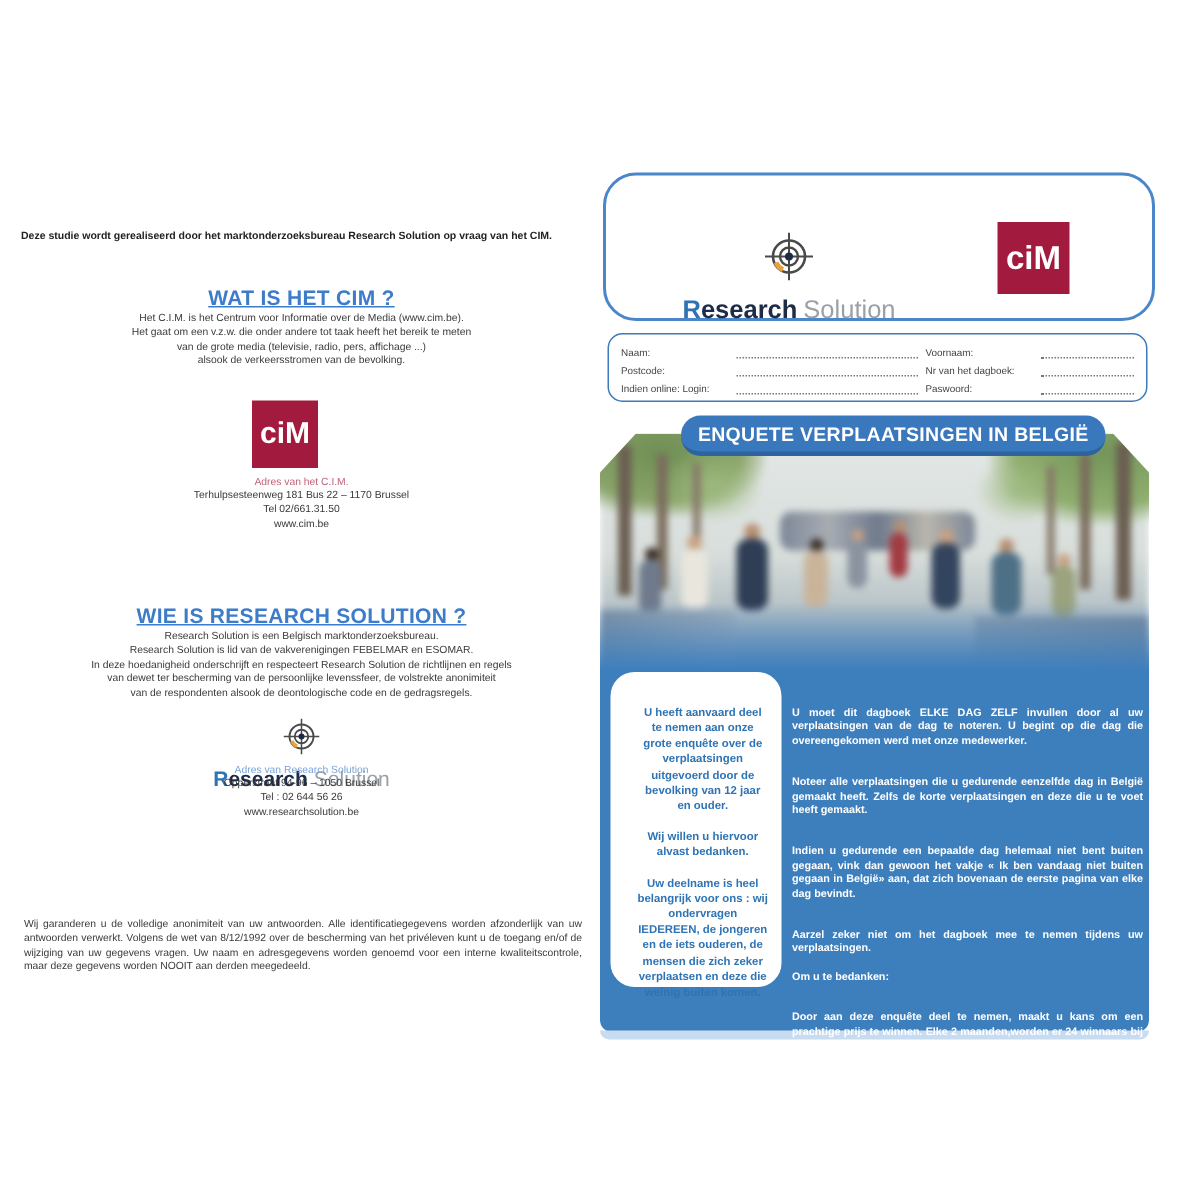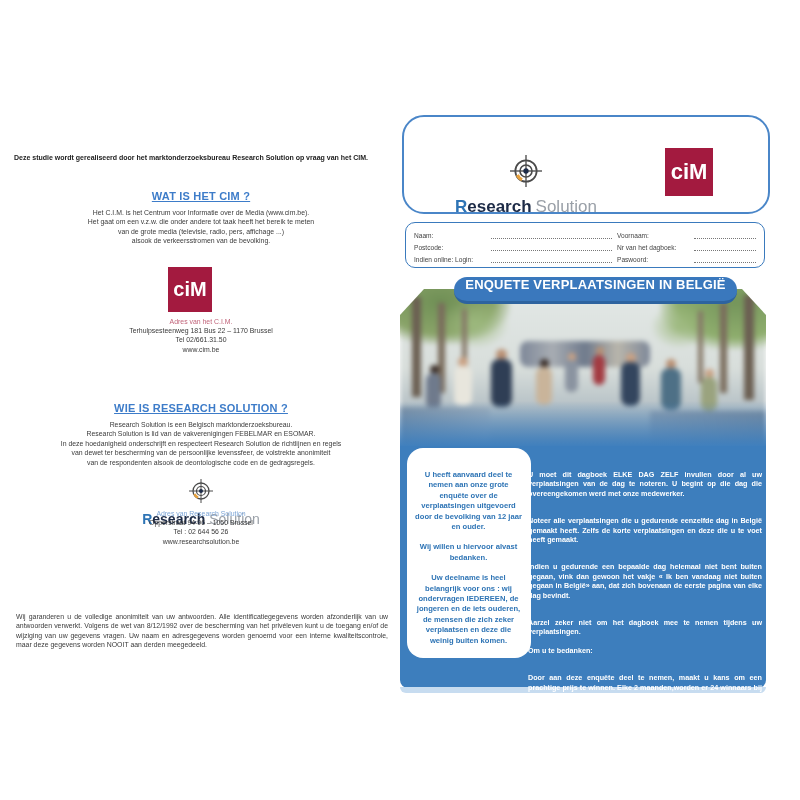--- a/index.html
+++ b/index.html
@@ -2,21 +2,21 @@
 <html><head>
 <meta charset="utf-8">
 <style>
   html,body{margin:0;padding:0;background:#fff;}
   .sheet{position:relative;width:800px;height:800px;background:#ffffff;overflow:hidden;
          font-family:"Liberation Sans",sans-serif;color:#333;}
   .abs{position:absolute;flex-direction:column;}
 
   
   .intro-line{left:14px;top:154px;width:374px;font-size:7px;font-weight:bold;color:#222;text-align:justify;}
-  .sec-heading{left:14px;width:374px;text-align:center;font-size:11px;font-weight:bold;
+  .sec-heading{left:14px;width:374px;text-align:center;font-size:14px;font-weight:bold;
                color:#3d7cc9;text-decoration:underline;letter-spacing:.2px;}
   .sec-body{left:14px;width:374px;text-align:center;font-size:6.9px;line-height:9.4px;
             color:#3a3a3a;white-space:pre-line;}
   .addr{left:14px;width:374px;text-align:center;font-size:6.9px;line-height:9.2px;color:#3a3a3a;}
   .addr-label-cim{color:#c06379;}
   .addr-label-rs{color:#7ba4d6;}
 
   .cim-logo{background:#a31a3f;color:#fff;display:flex;align-items:center;justify-content:center;
             font-weight:bold;}
   .cim-logo-left{left:168px;top:267px;width:44px;height:45px;font-size:20px;}
@@ -37,37 +37,37 @@
            border:2px solid #4a86c8;border-radius:22px;}
   .form-box{left:405px;top:222px;width:360px;height:46px;background:#fff;
             border:1.5px solid #3a7abd;border-radius:10px;box-sizing:border-box;
             padding:5px 8px 4px 8px;display:flex;flex-direction:column;justify-content:space-between;}
   .form-row{display:grid;grid-template-columns:72px 1fr 72px 62px;column-gap:5px;align-items:end;height:11px;}
   .form-label{font-size:6.6px;color:#444;white-space:nowrap;}
   .dots{border-bottom:1.4px dotted #777;height:8px;}
 
   .banner{left:454px;top:277px;width:283px;height:27px;background:#3a78bd;border-radius:13px;
           border-bottom:3px solid #2d639f;box-sizing:border-box;display:flex;align-items:center;
-          z-index:5;}
+          justify-content:center;z-index:5;}
   .banner-text{color:#fff;font-weight:bold;font-size:13px;letter-spacing:.2px;}
 
   .photo{left:400px;top:289px;width:366px;height:158px;overflow:hidden;
          clip-path:polygon(0 26px,24px 0,calc(100% - 24px) 0,100% 26px,100% 100%,0 100%);}
   .photo-art{position:absolute;inset:0;filter:blur(2.5px);
              background:linear-gradient(180deg,#e3e8e6 0%,#d8dedb 50%,#93a3b0 100%);}
   .photo-art div{position:absolute;}
   .photo-fade{position:absolute;left:0;right:0;bottom:0;height:46px;
               background:linear-gradient(180deg,rgba(61,126,189,0) 0%,#3d7ebd 100%);}
 
   .blue-panel{left:400px;top:446px;width:366px;height:242px;background:#3d7ebd;
               border-radius:0 0 8px 8px;}
   .panel-strip{left:400px;top:687px;width:366px;height:6px;background:#c7dcf0;border-radius:0 0 6px 6px;}
 
-  .intro-box{left:407px;top:448px;width:124px;height:210px;background:#ffffff;border-radius:16px;
-             box-sizing:border-box;padding:22px 9px 10px 8px;text-align:center;color:#2e74b5;
+  .intro-box{left:407px;top:448px;width:114px;height:210px;background:#ffffff;border-radius:16px;
+             box-sizing:border-box;padding:22px 9px 10px 18px;text-align:center;color:#2e74b5;
              font-weight:bold;font-size:7.6px;line-height:10.4px;}
   .intro-box p{margin:0 0 10px 0;}
   .intro-box .thanks{font-weight:800;}
 
   .diary-col{left:528px;top:452px;width:234px;color:#ffffff;font-weight:bold;font-size:7.2px;
              line-height:9.4px;text-align:justify;}
   .diary-col p{margin:18px 0 9px 0;}
   .diary-col .thanks-h{margin:0;}
 </style>
 </head>

